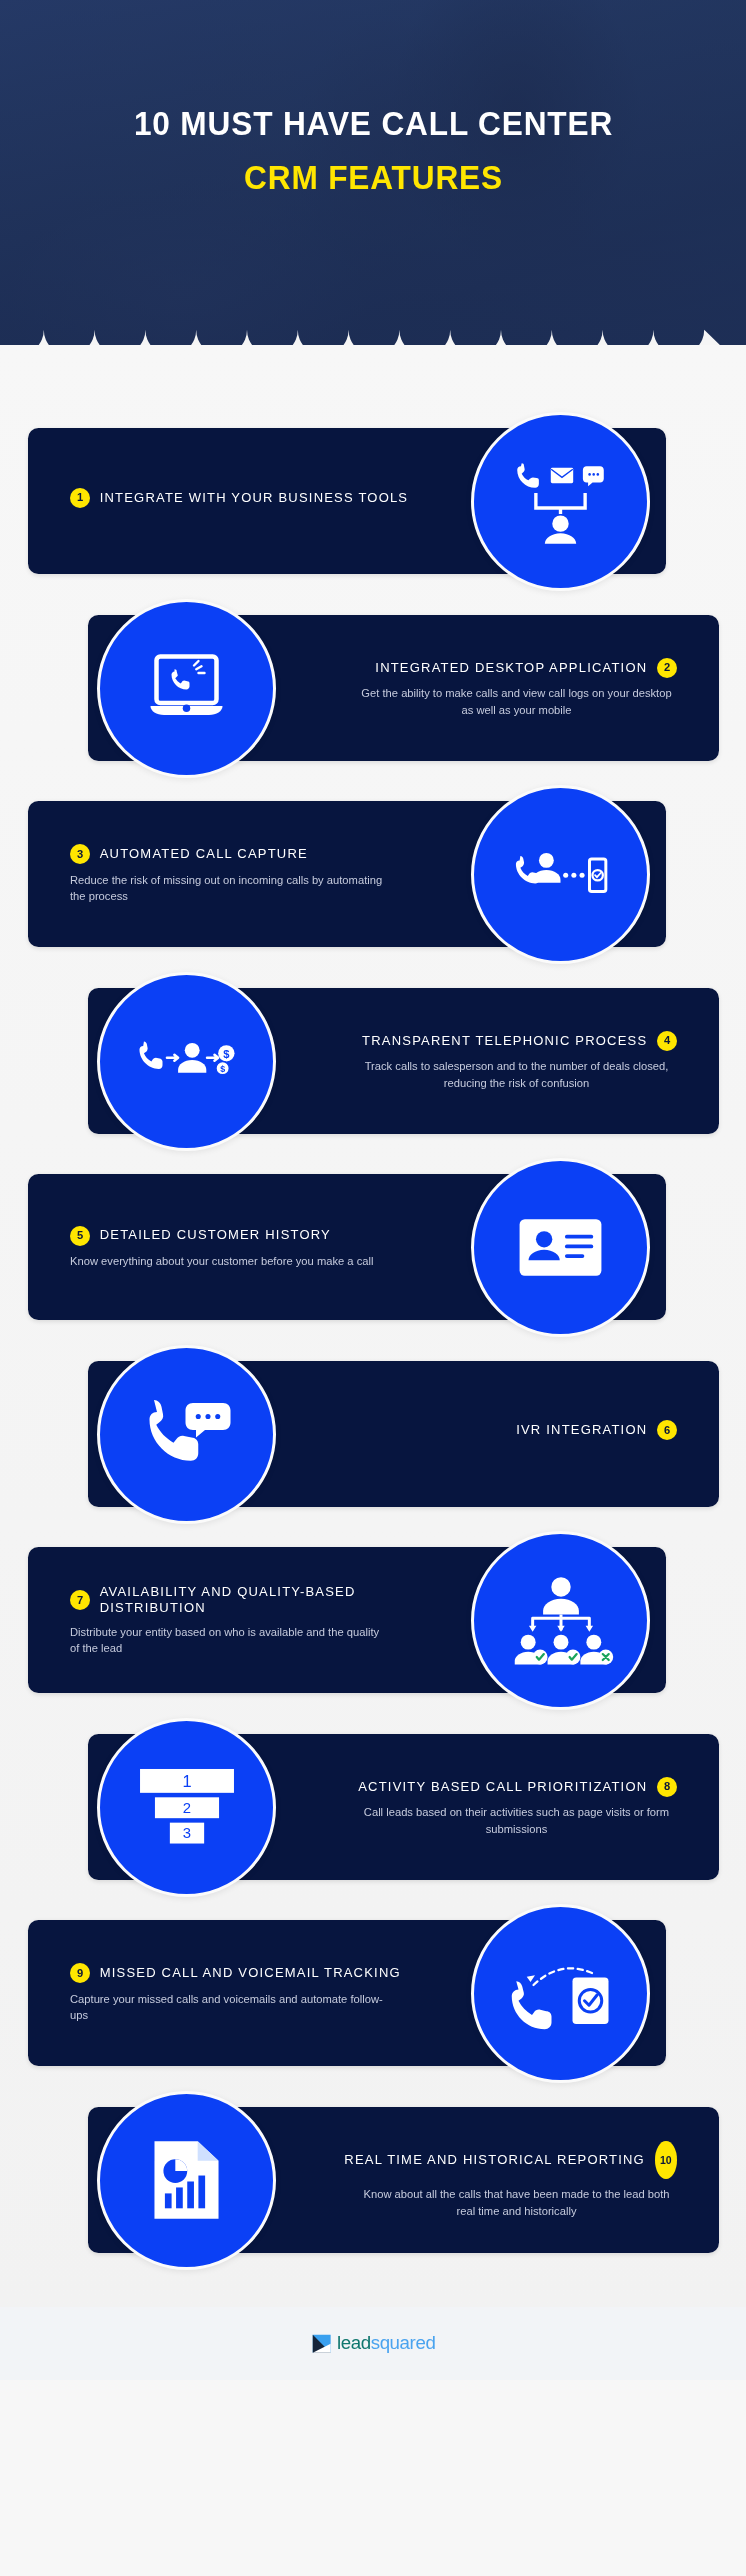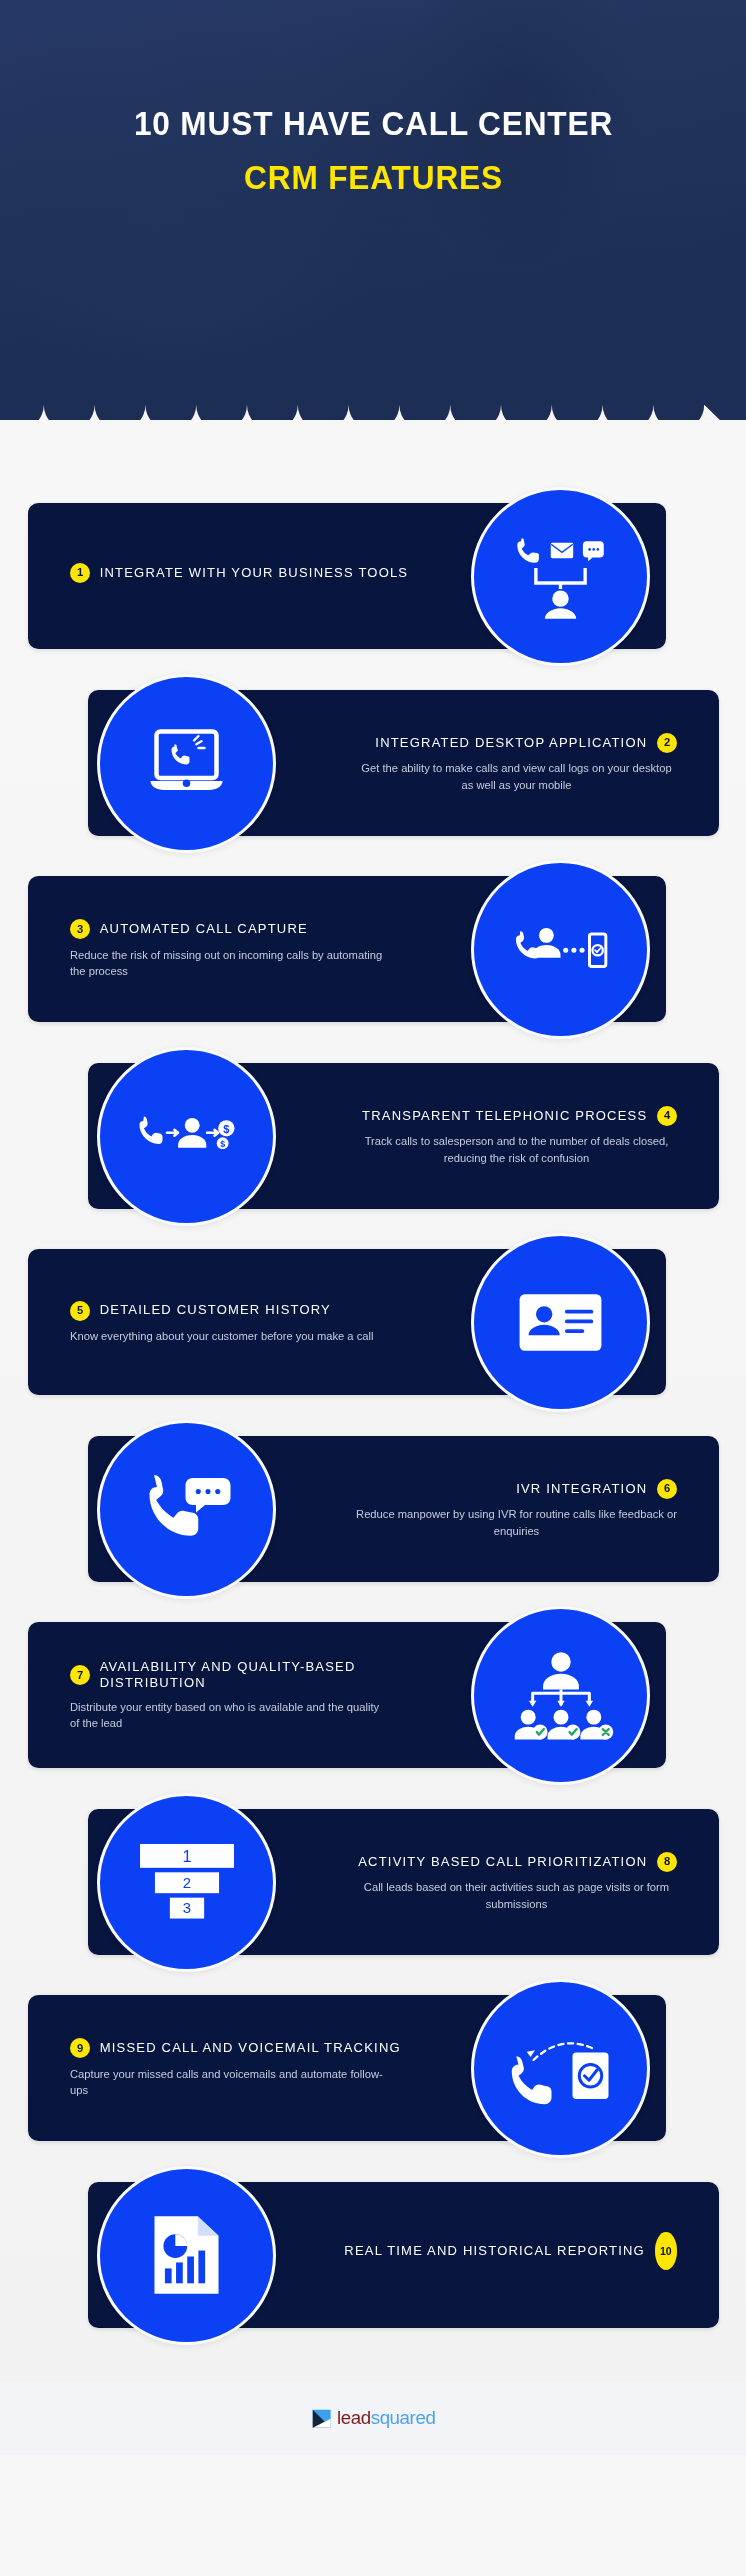--- a/index.html
+++ b/index.html
@@ -10,21 +10,21 @@
     font-family: "Liberation Sans", sans-serif;
     background: #f7f7f7;
     position: relative;
     overflow: hidden;
   }
 
   
   .header {
     position: relative;
     width: 747px;
-    height: 420px;
+    height: 345px;
     overflow: hidden;
     background: #243963;
   }
   .header-photo {
     position: absolute;
     inset: 0;
     background:
       radial-gradient(ellipse 179px 224px at 515px 112px, rgba(22,32,58,.75), transparent 70%),
       radial-gradient(ellipse 134px 194px at 388px 149px, rgba(30,44,78,.6), transparent 70%),
       radial-gradient(ellipse 112px 179px at 246px 164px, rgba(40,58,95,.5), transparent 72%),
@@ -177,21 +177,21 @@
     width: 747px;
     height: 73px;
     background: #f2f4f7;
     display: flex;
     align-items: center;
     justify-content: center;
     gap: 6px;
   }
   .logo-mark { width: 19.4px; height: 19.4px; display: block; }
   .logo-text { font-size: 18.7px; letter-spacing: -0.4px; line-height: 1; }
-  .logo-lead { color: #7f1d1d; }
+  .logo-lead { color: #0f766e; }
   .logo-squared { color: #4aa3ef; }
 </style>
 </head>
 <body>
 
 <div class="header">
   <div class="header-photo"></div>
   <div class="header-tint"></div>
 
   <div class="header-inner">
@@ -322,21 +322,20 @@
       </svg>
     </div>
   </div>
 
   <div class="row right">
     <div class="card">
       <div class="heading-line">
         <div class="num-badge">6</div>
         <div class="card-title">IVR INTEGRATION</div>
       </div>
-      <div class="card-desc">Reduce manpower by using IVR for routine calls like feedback or enquiries</div>
     </div>
     <div class="circle">
       <svg width="90" height="69" viewBox="0 0 120 92">
         <path fill="#fff" d="M20 16c-6 0-10 4-10 10 0 30 25 55 55 55 6 0 10-4 10-10V59c0-5-4-9-9-9l-10-2c-4-1-8 1-10 4l-4 5c-10-6-18-14-23-24l5-4c3-2 5-6 4-10l-2-10c-1-5-5-9-10-9z"></path>
         <path fill="#fff" d="M68 4h40c6 0 10 4 10 10v16c0 6-4 10-10 10H84l-12 10V40h-4c-6 0-10-4-10-10V14c0-6 4-10 10-10z"></path>
         <circle cx="75" cy="22" r="3.4" fill="#0b40f5"></circle>
         <circle cx="88" cy="22" r="3.4" fill="#0b40f5"></circle>
         <circle cx="101" cy="22" r="3.4" fill="#0b40f5"></circle>
       </svg>
     </div>
@@ -411,20 +410,21 @@
       </svg>
     </div>
   </div>
 
   <div class="row right">
     <div class="card">
       <div class="heading-line">
         <div class="num-badge wide">10</div>
         <div class="card-title">REAL TIME AND HISTORICAL REPORTING</div>
       </div>
+      <div class="card-desc">Know about all the calls that have been made to the lead both real time and historically</div>
     </div>
     <div class="circle">
       <svg width="73" height="84" viewBox="0 0 98 112">
         <path fill="#fff" d="M6 4h58l28 26v78H6z"></path>
         <path fill="#cfe0ff" d="M64 4l28 26H64z"></path>
         <circle cx="34" cy="44" r="16" fill="#0b40f5"></circle>
         <path fill="#fff" d="M34 44 V28 a16 16 0 0 1 16 16 z"></path>
         <rect x="20" y="74" width="9" height="20" fill="#0b40f5"></rect>
         <rect x="35" y="66" width="9" height="28" fill="#0b40f5"></rect>
         <rect x="50" y="58" width="9" height="36" fill="#0b40f5"></rect>

